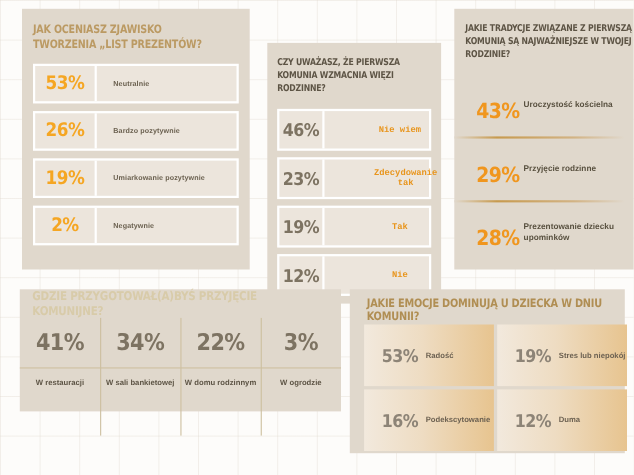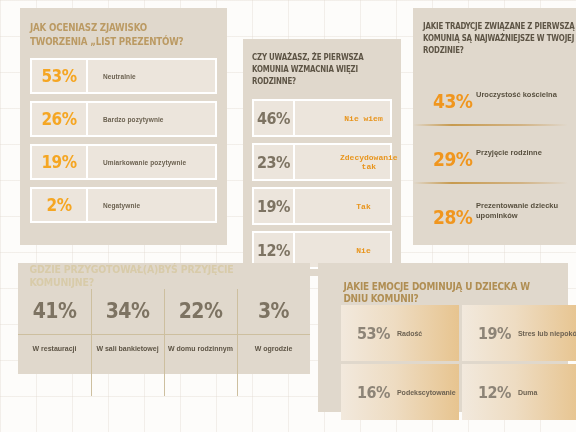--- a/index.html
+++ b/index.html
@@ -31,21 +31,21 @@
     position: absolute;
     background: #e0d8cc;
     box-sizing: border-box;
   }
 
   
   #panel1 { left: 20px;  top: 8px;  width: 207px; height: 237px; padding: 12px 10px 0 10px; }
   #panel2 { left: 243px; top: 8px;  width: 158px; height: 237px; padding: 12px 9px 0 9px; margin-top: 31px; }
   #panel3 { left: 413px; top: 8px;  width: 186px; height: 237px; padding: 12px 10px 0 10px; }
   #panel4 { left: 18px;  top: 263px; width: 292px; height: 111px; padding: 0; }
-  #panel5 { left: 318px; top: 263px; width: 250px; height: 149px; padding: 16px; }
+  #panel5 { left: 318px; top: 263px; width: 250px; height: 149px; padding: 6px; }
 
   
   .ptitle {
     font-family: "DejaVu Sans Condensed", "Liberation Sans Narrow", "Liberation Sans", sans-serif;
     font-weight: bold;
     color: #bb9a63;
     font-size: 10.5px;
     line-height: 14px;
     letter-spacing: -0.2px;
     text-transform: uppercase;

